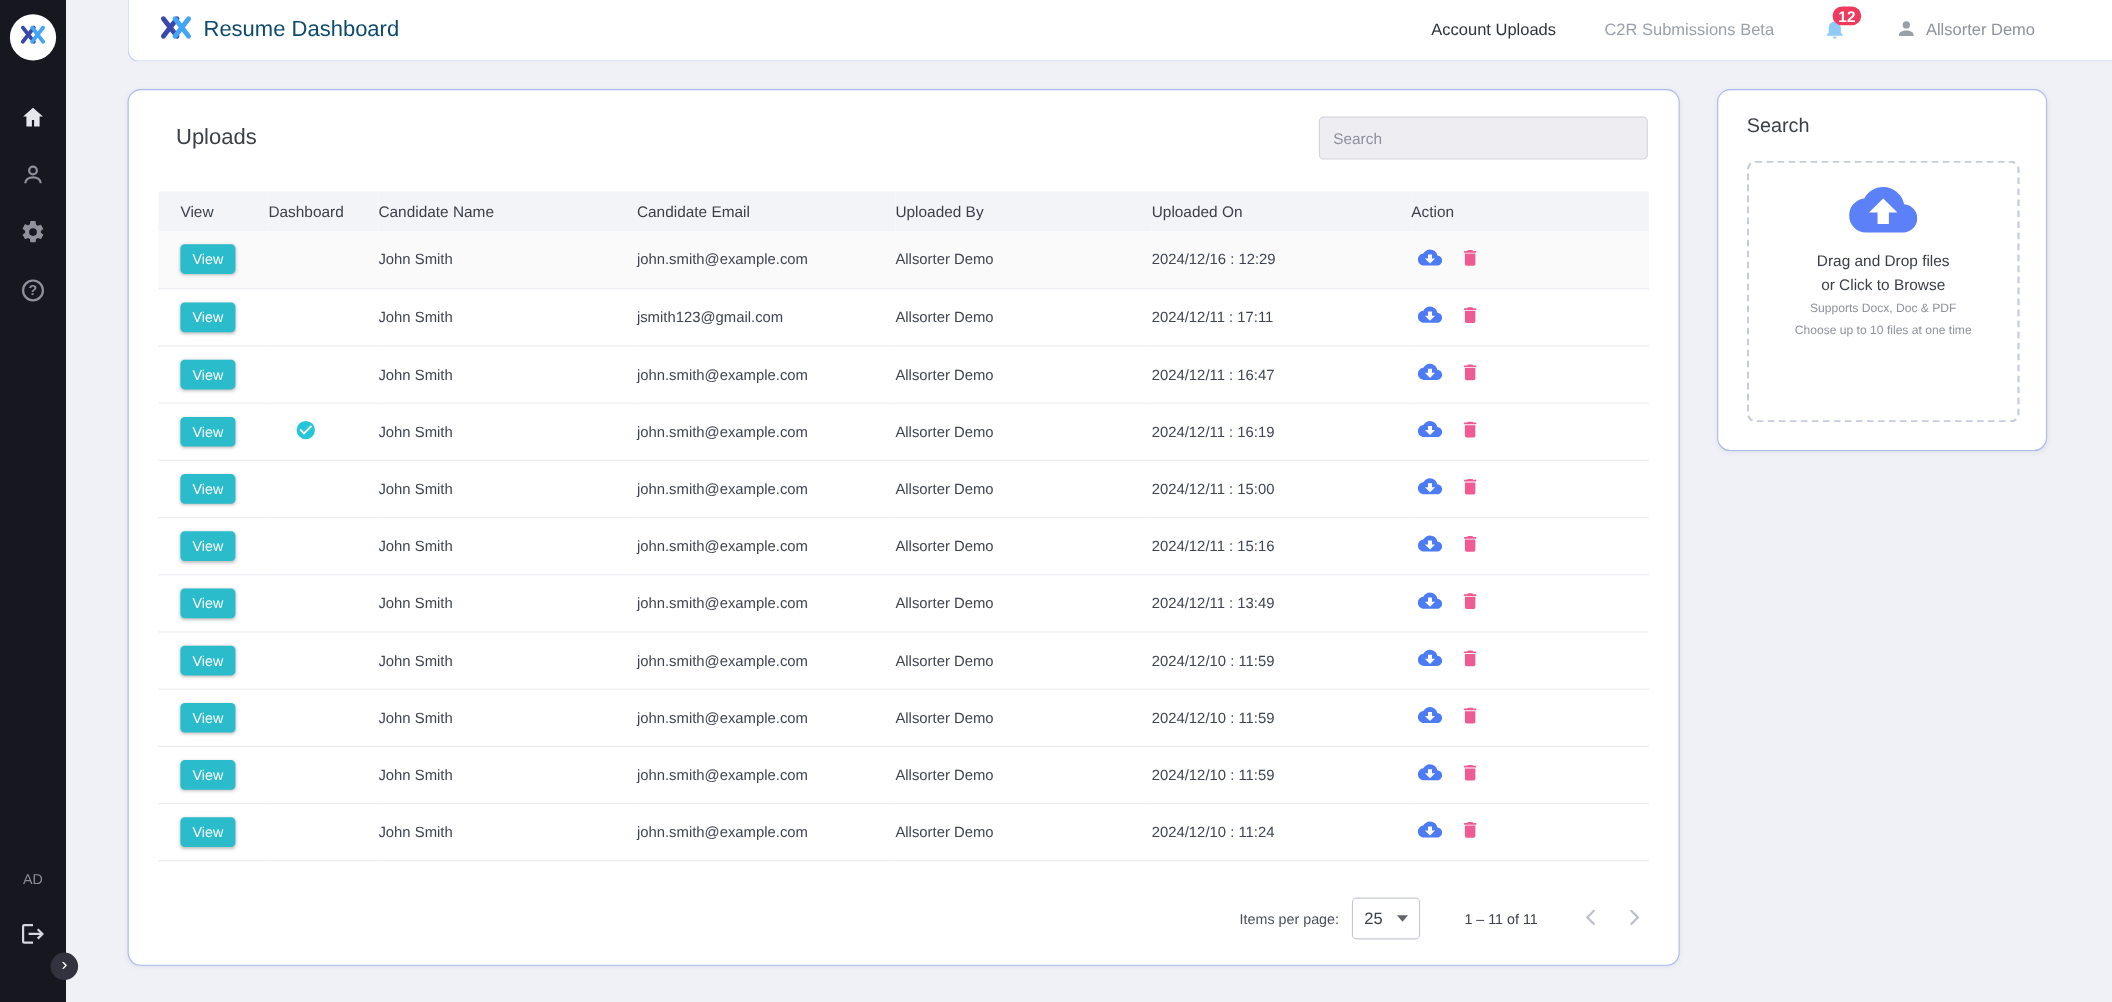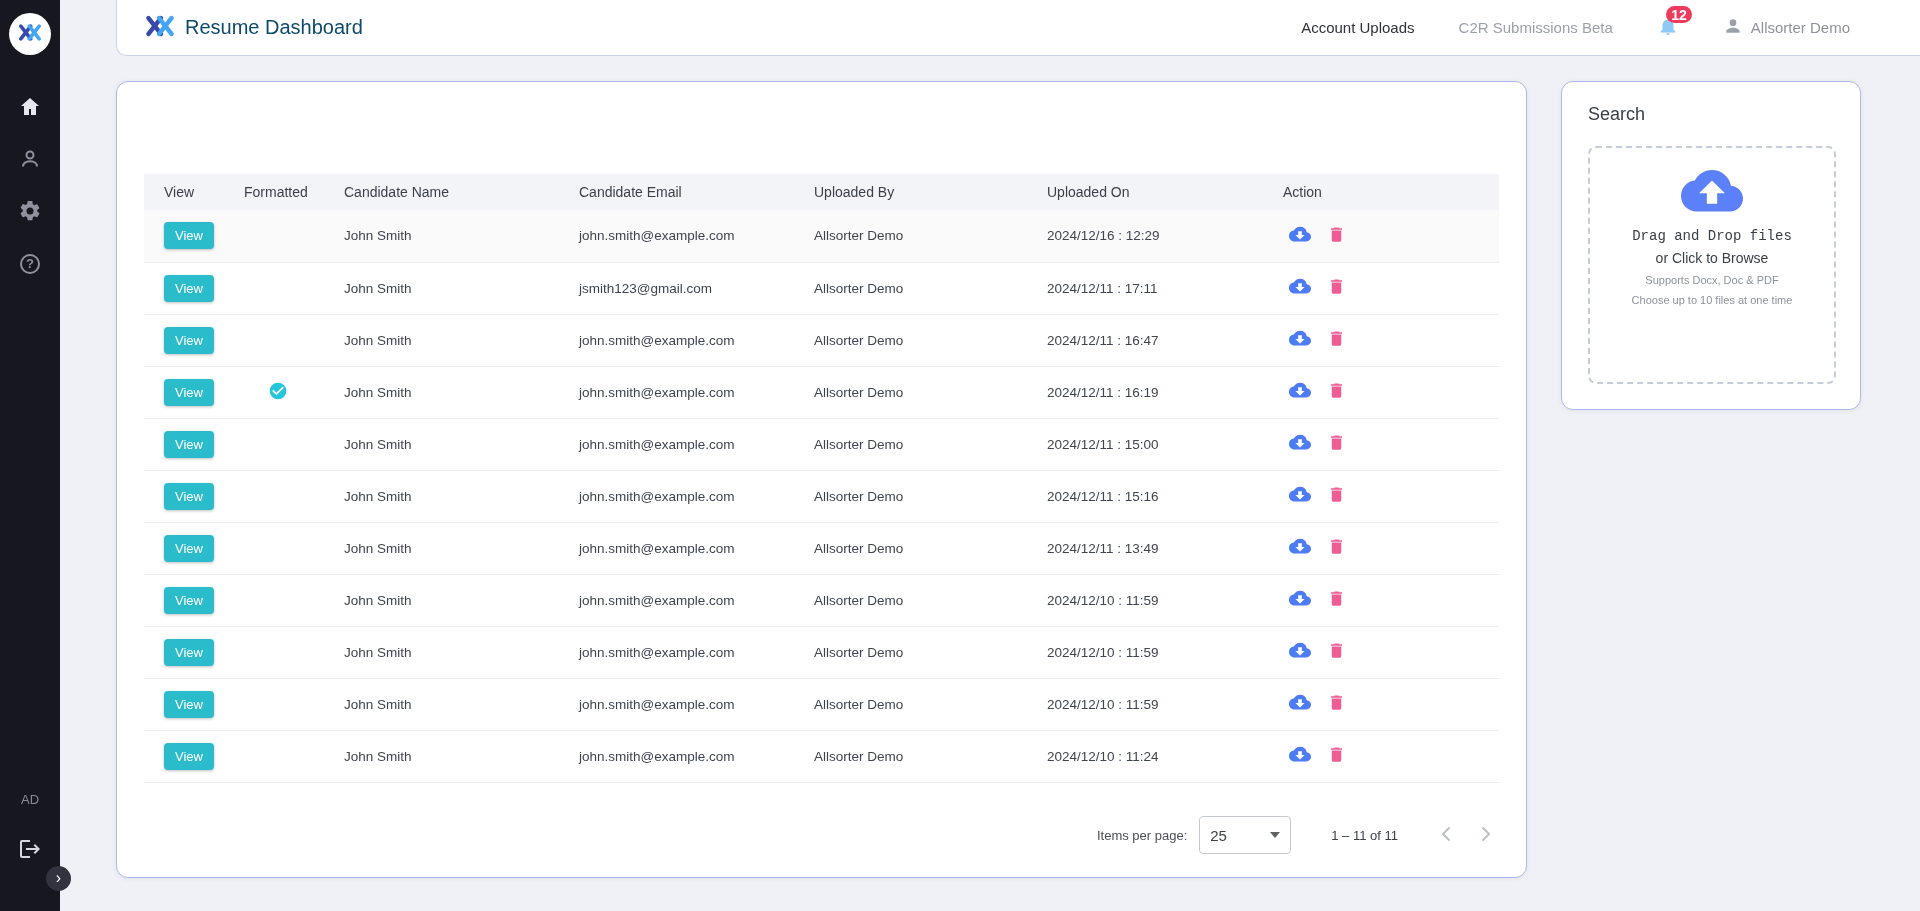--- a/index.html
+++ b/index.html
@@ -113,21 +113,21 @@
   .icon-btn { background:none; border:none; cursor:pointer; padding:0; vertical-align:middle; }
   .dl-btn { margin-left:6px; }
   .del-btn { margin-left:12px; }
 
   .table-footer {
     position:absolute; top:731px; right:28px; height:44px;
     display:flex; align-items:center;
   }
   .ipp-label { font-size:13px; color:#4a4f59; }
   .ipp-select {
-    margin-left:12px; width:92px; height:38px;
+    margin-left:12px; width:62px; height:38px;
     border:1px solid #c6c9d2; border-radius:4px; background:#fff;
     display:flex; align-items:center; justify-content:space-between;
     padding:0 10px; cursor:pointer; font-family:inherit;
   }
   .ipp-value { font-size:15px; color:#3c4049; }
   .caret-down {
     width:0; height:0; border-left:5px solid transparent; border-right:5px solid transparent;
     border-top:6px solid #5f6368;
   }
   .range-text { margin-left:40px; font-size:13px; color:#3c4049; }
@@ -142,21 +142,21 @@
     box-shadow:0 1px 5px rgba(40,60,120,0.08);
   }
   .upload-title { margin:22px 0 0 26px; font-size:18px; font-weight:400; color:#3b4048; }
   .dropzone {
     position:absolute; left:26px; top:64px; width:248px; height:238px;
     border:2px dashed #c7ccda; border-radius:8px;
     text-align:center; cursor:pointer;
   }
   .dz-cloud { margin-top:22px; }
   .dz-line { font-size:14px; color:#3b4048; margin-top:6px; }
-  .dz-line.first { margin-top:10px;font-family:Liberation Mono, monospace; }
+  .dz-line.first { margin-top:10px; }
   .dz-small { font-size:11px; color:#8d929c; margin-top:8px; }
 </style>
 </head>
 <body>
 
 <aside class="sidebar">
   <div class="logo-circle">
     <span>
       <svg width="24" height="17" viewBox="0 0 34 24">
         <g stroke-linecap="round" stroke-width="5" fill="none">
@@ -238,36 +238,40 @@
         <svg width="20" height="20" viewBox="0 0 24 24" fill="#9aa0aa">
             <path d="M12 12a4 4 0 100-8 4 4 0 000 8zm0 2c-4.4 0-8 2-8 4.5V20h16v-1.5c0-2.5-3.6-4.5-8-4.5z"></path>
           </svg>
       </span>
       <span>Allsorter Demo</span>
     </button>
   </nav>
 </header>
 
 <main class="main-card">
+  <div class="card-head">
+    <h2 class="card-title">Uploads</h2>
+    <input class="search-input" type="text" placeholder="Search" style="">
+  </div>
 
   <div class="table-wrap">
     <table>
       <colgroup>
         <col style="width:100px">
           <col style="width:100px">
           <col style="width:235px">
         <col style="width:235px">
           <col style="width:233px">
           <col style="width:236px">
           <col>
       </colgroup>
       <thead>
         <tr>
             <th>View</th>
-            <th>Formatted</th>
+            <th>Dashboard</th>
             <th>Candidate Name</th>
             <th>Candidate Email</th>
             <th>Uploaded By</th>
             <th>Uploaded On</th>
             <th>Action</th>
           </tr>
       </thead>
       <tbody>
           <tr>
     <td><button class="view-btn">View</button></td>

